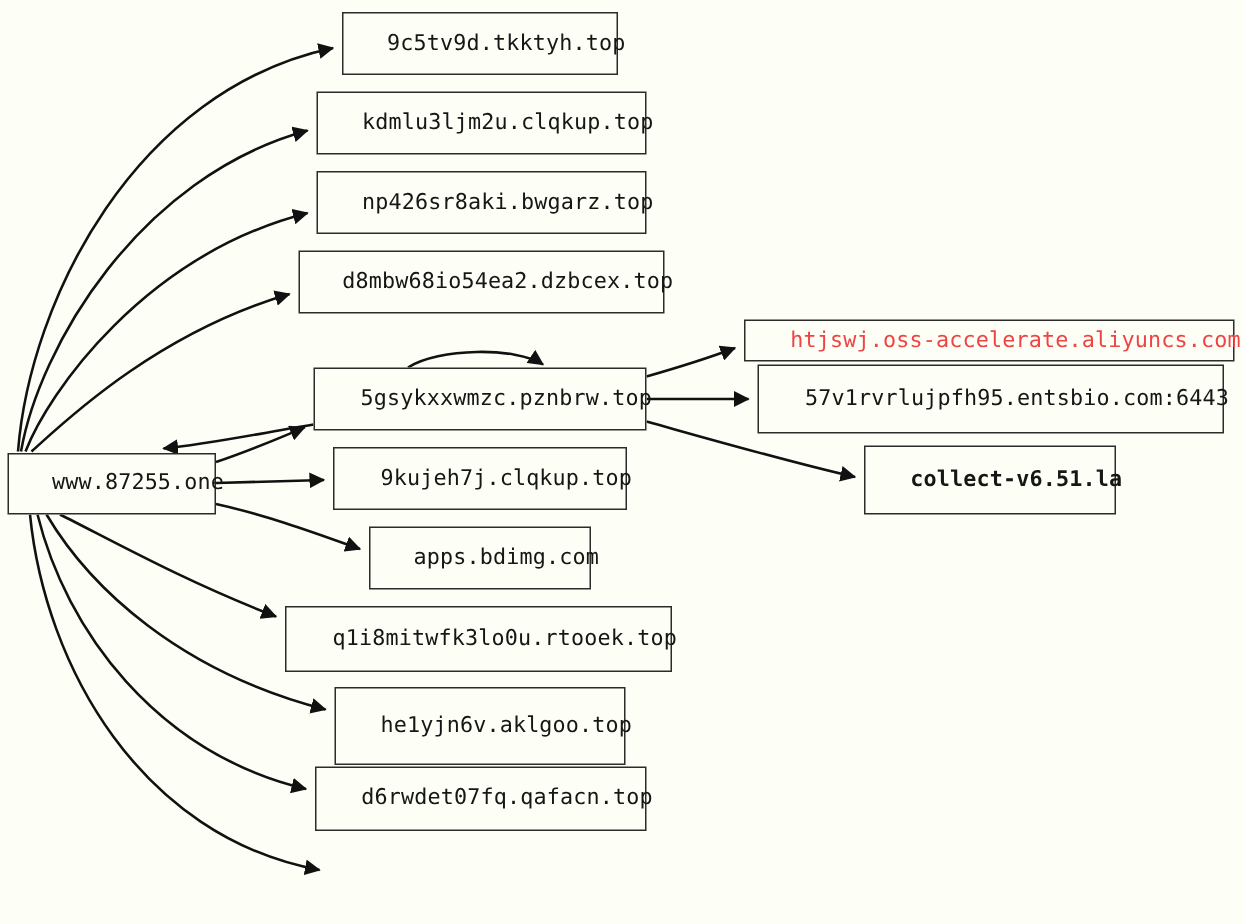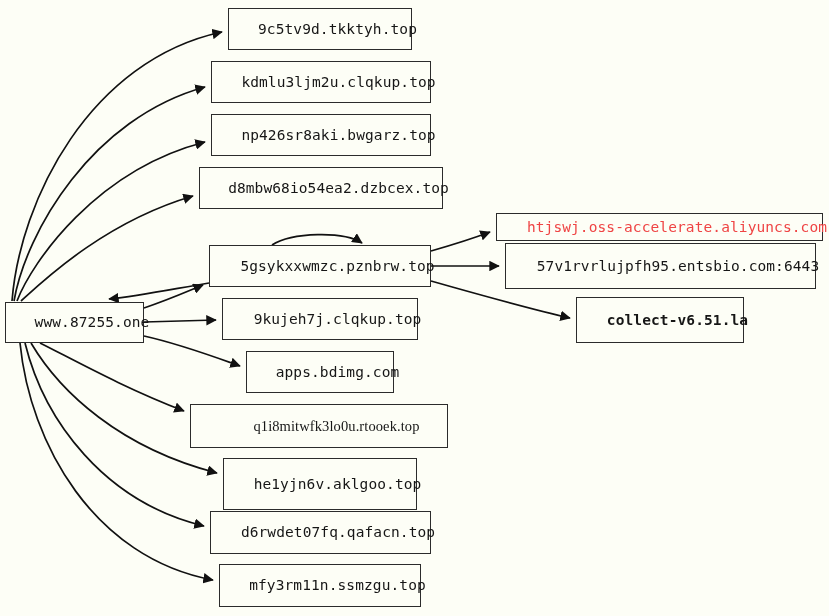--- a/index.html
+++ b/index.html
@@ -99,31 +99,28 @@
   </div>
   <div class="node" style="left: 209px; top: 245px; width: 222px; height: 42px; border-color: rgb(43, 43, 43); background: rgb(253, 254, 246); color: rgb(22, 22, 22);">
     <span class="node-label">5gsykxxwmzc.pznbrw.top</span>
   </div>
   <div class="node" style="left: 222px; top: 298px; width: 196px; height: 42px; border-color: rgb(43, 43, 43); background: rgb(253, 254, 246); color: rgb(22, 22, 22);">
     <span class="node-label">9kujeh7j.clqkup.top</span>
   </div>
   <div class="node" style="left: 246px; top: 351px; width: 148px; height: 42px; border-color: rgb(43, 43, 43); background: rgb(253, 254, 246); color: rgb(22, 22, 22);">
     <span class="node-label">apps.bdimg.com</span>
   </div>
-  <div class="node" style="left: 190px; top: 404px; width: 258px; height: 44px; border-color: rgb(43, 43, 43); background: rgb(253, 254, 246); color: rgb(22, 22, 22); font-family: Liberation Serif, serif;">
+  <div class="node" style="left: 190px; top: 404px; width: 258px; height: 44px; border-color: rgb(43, 43, 43); background: rgb(253, 254, 246); color: rgb(22, 22, 22);">
     <span class="node-label">q1i8mitwfk3lo0u.rtooek.top</span>
   </div>
   <div class="node" style="left: 223px; top: 458px; width: 194px; height: 52px; border-color: rgb(43, 43, 43); background: rgb(253, 254, 246); color: rgb(22, 22, 22);">
     <span class="node-label">he1yjn6v.aklgoo.top</span>
   </div>
   <div class="node" style="left: 210px; top: 511px; width: 221px; height: 43px; border-color: rgb(43, 43, 43); background: rgb(253, 254, 246); color: rgb(22, 22, 22);">
     <span class="node-label">d6rwdet07fq.qafacn.top</span>
-  </div>
-  <div class="node" style="left: 219px; top: 564px; width: 202px; height: 43px; border-color: rgb(43, 43, 43); background: rgb(253, 254, 246); color: rgb(22, 22, 22);">
-    <span class="node-label">mfy3rm11n.ssmzgu.top</span>
   </div>
   <div class="node" style="left: 496px; top: 189px; width: 327px; height: 28px; border-color: rgb(43, 43, 43); background: rgb(253, 254, 246); color: #ef4444; margin-top: 24px;">
     <span class="node-label">htjswj.oss-accelerate.aliyuncs.com</span>
   </div>
   <div class="node" style="left: 505px; top: 243px; width: 311px; height: 46px; border-color: rgb(43, 43, 43); background: rgb(253, 254, 246); color: rgb(22, 22, 22);">
     <span class="node-label">57v1rvrlujpfh95.entsbio.com:6443</span>
   </div>
   <div class="node" style="left: 576px; top: 297px; width: 168px; height: 46px; border-color: rgb(43, 43, 43); background: rgb(253, 254, 246); color: rgb(22, 22, 22); font-weight: bold;">
     <span class="node-label">collect-v6.51.la</span>
   </div>

